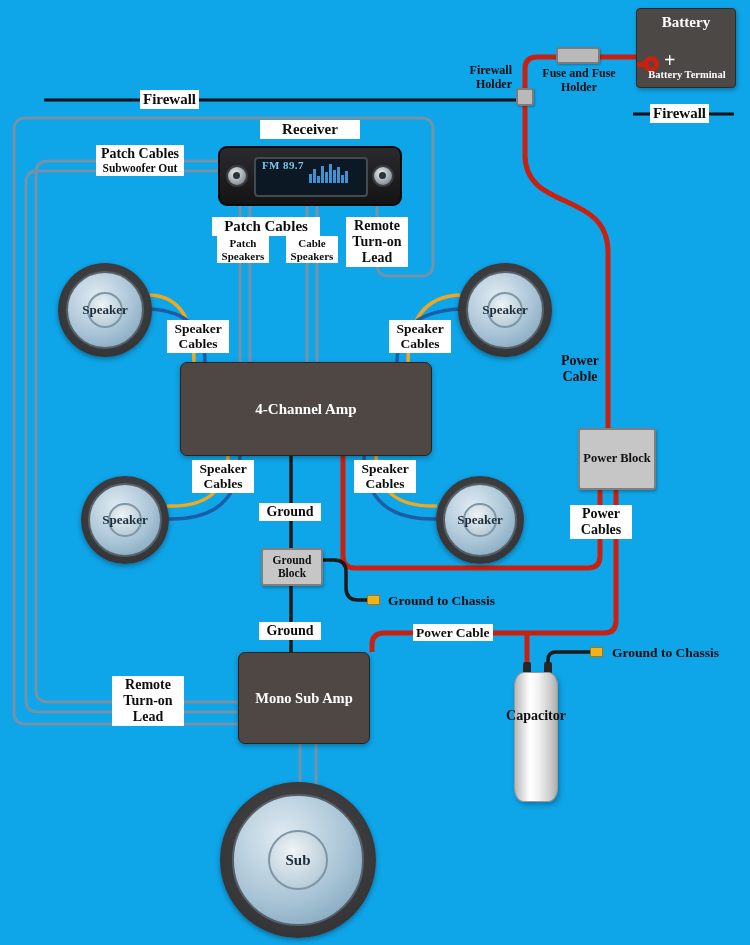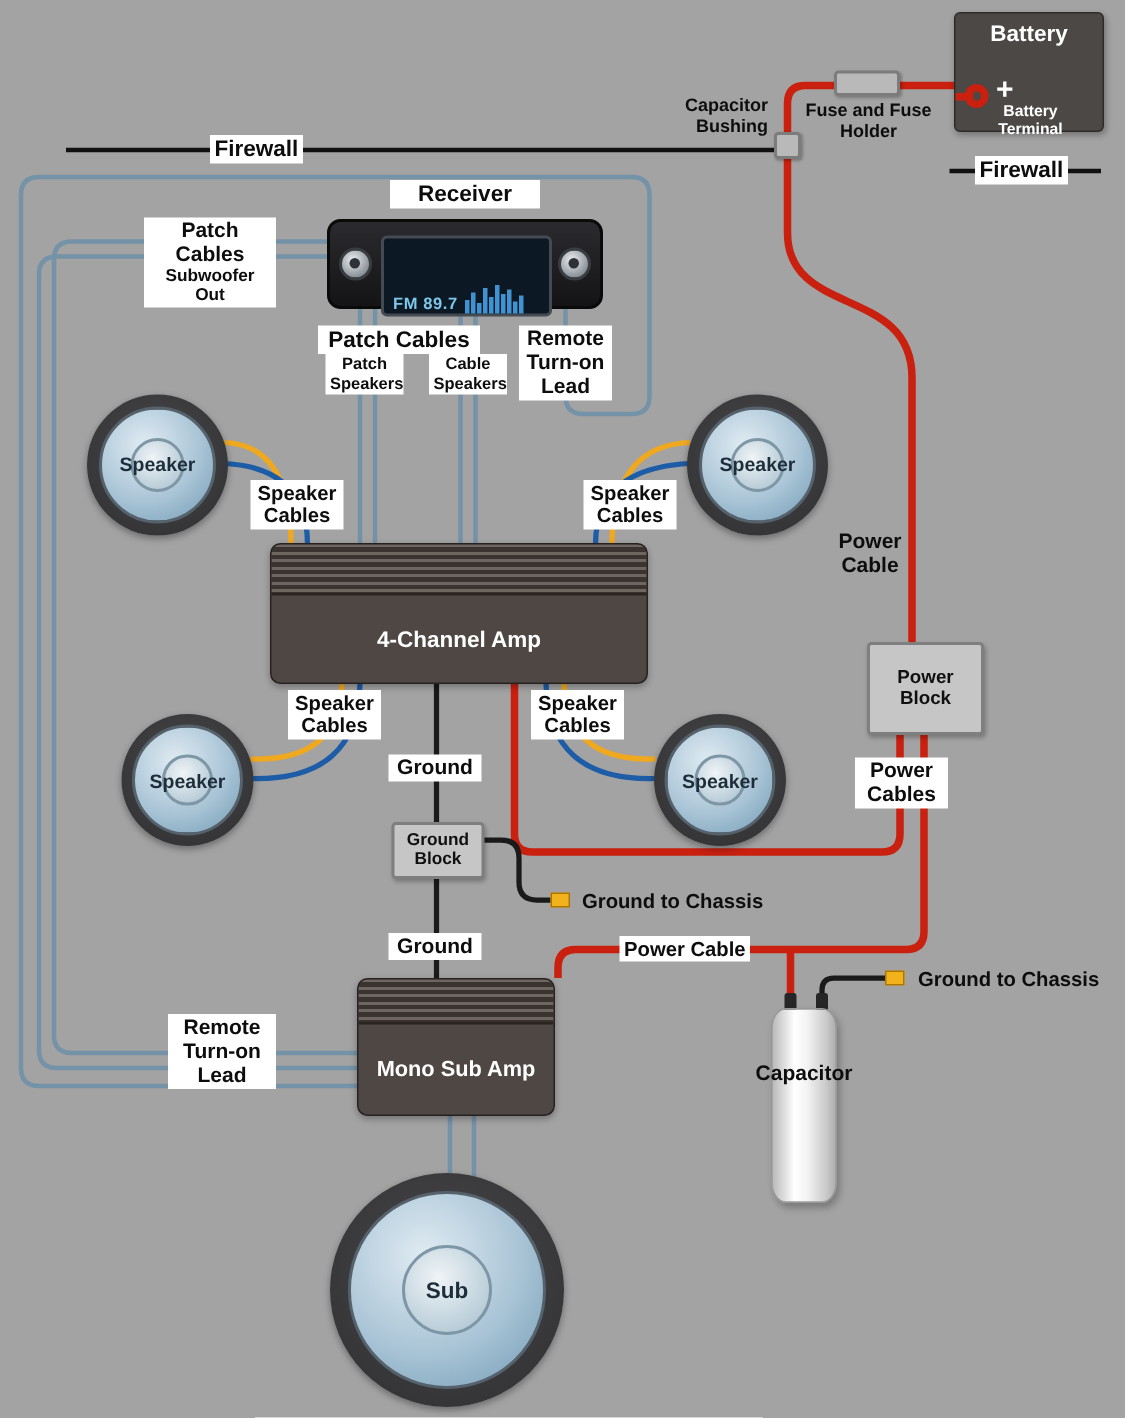--- a/index.html
+++ b/index.html
@@ -1,37 +1,37 @@
 <!DOCTYPE html>
 <html><head>
 <meta charset="utf-8">
 <style>
   *{margin:0;padding:0;box-sizing:border-box}
   html,body{background:#fff}
-  #stage{position:relative;width:750px;height:945px;background:#a3a3a3;overflow:hidden;
-         font-family:Liberation Sans, sans-serif}
+  #stage{position:relative;width:750px;height:945px;background:#0ea5e9;overflow:hidden;
+         font-family:Liberation Serif, serif}
   svg.wires{position:absolute;left:0;top:0;z-index:1}
   .lbl{position:absolute;font-weight:bold;color:#0d0d0d;text-align:center;line-height:1.14;z-index:5}
   .bg{background:#fff;padding:1px 3px}
   .nowrap{white-space:nowrap}
 
   
   .receiver{position:absolute;left:218px;top:146px;width:184px;height:60px;z-index:4;
             background:linear-gradient(180deg,#2b2b2f,#141416);border:2px solid #0a0a0b;border-radius:9px}
   .knob{position:absolute;width:22px;height:22px;border-radius:50%;
         background:radial-gradient(circle at 40% 35%,#eceeef,#99a0a7 60%,#686d74);border:2px solid #393c40}
   .knob::after{content:"";position:absolute;left:5px;top:5px;width:7px;height:7px;border-radius:50%;background:#2e3237}
-  .display{position:absolute;left:34px;top:9px;width:114px;height:54px;background:#0c1823;
-           border:2px solid #434a52;border-radius:4px;display:flex;align-items:flex-end;gap:5px;padding:0 6px}
+  .display{position:absolute;left:34px;top:9px;width:114px;height:40px;background:#0c1823;
+           border:2px solid #434a52;border-radius:4px;display:flex;align-items:flex-start;gap:5px;padding:0 6px}
   .station{color:#7cc7ea;font-size:11px;font-weight:bold;letter-spacing:.4px}
   .bars{display:flex;align-items:flex-end;gap:1px;height:24px}
   .bars i{display:block;width:3px;background:#3f93d2}
 
   .amp{position:absolute;z-index:4;background:#4e4744;border:1px solid #272220;border-radius:7px;
-       box-shadow:0 2px 5px rgba(0,0,0,.3);display:flex;flex-direction:column;overflow:hidden}
+       box-shadow:0 2px 5px rgba(0,0,0,.3);display:flex;overflow:hidden}
   .fins{height:34px;background:repeating-linear-gradient(180deg,#6f6661 0 2px,#3a332f 2px 5px);
         border-bottom:2px solid #2b2522;flex:0 0 auto}
   .amp .ttl{flex:1;display:flex;align-items:center;justify-content:center;color:#fff;font-weight:bold;font-size:15px}
 
   .block{position:absolute;z-index:4;background:#c6c6c6;border:2px solid #7f7f7f;border-radius:3px;
          display:flex;align-items:center;justify-content:center;text-align:center;font-weight:bold;color:#101010;
          box-shadow:1px 2px 3px rgba(0,0,0,.25);line-height:1.1}
 
   .speaker{position:absolute;z-index:4;border-radius:50%;
            background:radial-gradient(circle at 50% 42%,#4b4b4d,#323234 85%);
@@ -108,21 +108,21 @@
     <div class="bat-title">Battery</div>
     <div class="bat-stub"></div>
     <div class="ring"></div>
     <div class="plus">+</div>
     <div class="bat-term">Battery Terminal</div>
   </div>
 
   <div class="smallblock" style="left:556px;top:47px;width:44px;height:17px"></div>
   <div class="lbl" style="left:533px;top:67px;width:92px;font-size:12px">Fuse and Fuse Holder</div>
   <div class="smallblock" style="left:516px;top:88px;width:18px;height:18px"></div>
-  <div class="lbl" style="left:446px;top:64px;width:66px;font-size:12px;text-align:right">Capacitor Bushing</div>
+  <div class="lbl" style="left:446px;top:64px;width:66px;font-size:12px;text-align:right">Firewall Holder</div>
 
   <div class="lbl bg" style="left:140px;top:90px;font-size:15px">Firewall</div>
   <div class="lbl bg" style="left:650px;top:104px;font-size:15px">Firewall</div>
 
   <div class="lbl bg" style="left:260px;top:120px;width:100px;font-size:15px">Receiver</div>
   <div class="receiver">
     <div class="knob" style="left:6px;top:17px"></div>
     <div class="knob" style="left:152px;top:17px"></div>
     <div class="display">
       <span class="station">FM 89.7</span>

